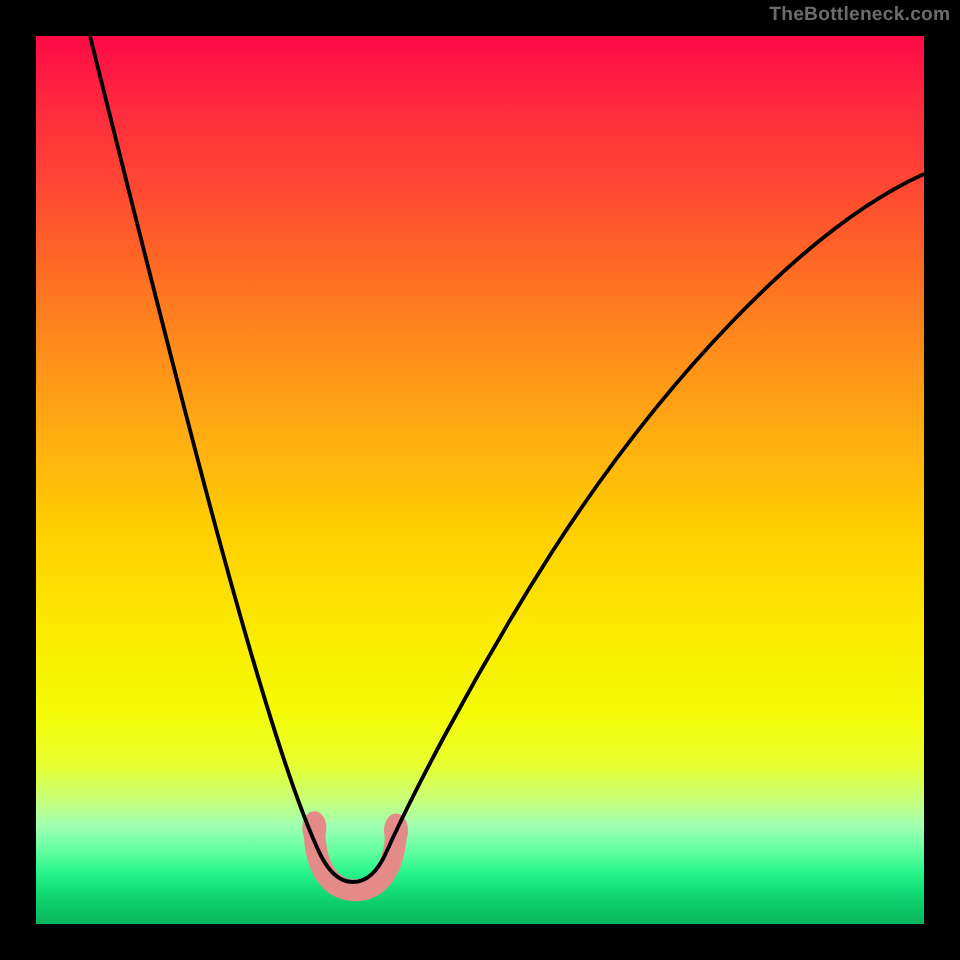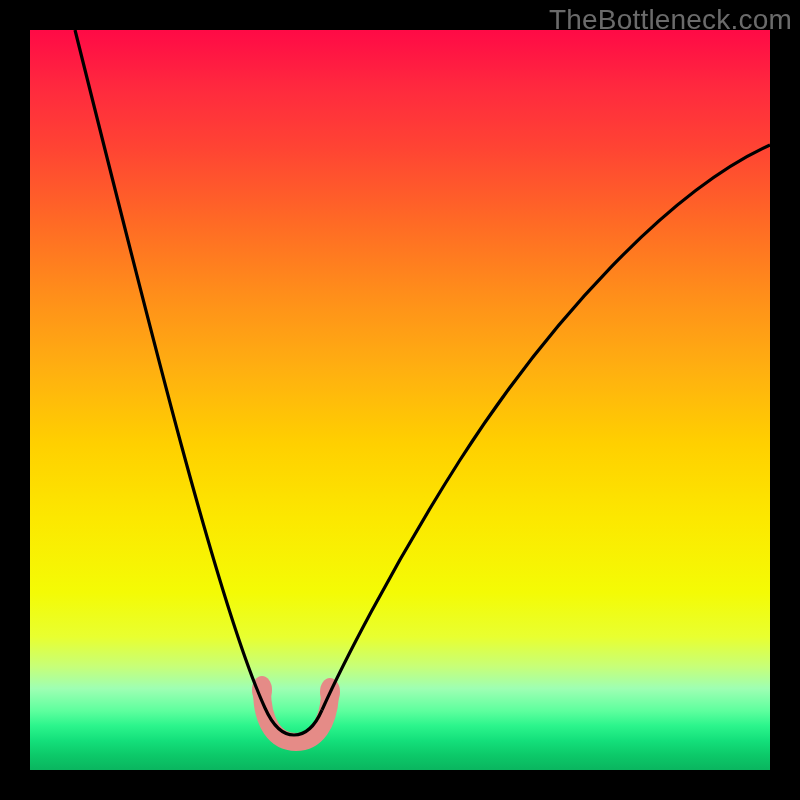--- a/index.html
+++ b/index.html
@@ -49,23 +49,23 @@
     top: 0;
     width: 740px;
     height: 740px;
     overflow: visible;
   }
   .watermark {
     position: absolute;
     top: 4px;
     right: 8px;
     color: #6b6b6b;
-    font-size: 28px;
+    font-size: 16px;
     letter-spacing: 0.2px;
-    font-weight: 400;
+    font-weight: 700;
   }
 </style>
 </head>
 <body>
 
 <div class="frame">
   <div class="plot-area">
     <svg class="curves" viewBox="0 0 740 740">
       <path stroke="#e58b87" stroke-width="18" fill="none" stroke-linecap="round" d="M 232 660 C 232 694, 246 712, 266 712 C 286 712, 298 694, 300 666"></path>
       <ellipse cx="232" cy="660" rx="10" ry="14" fill="#e58b87"></ellipse>

